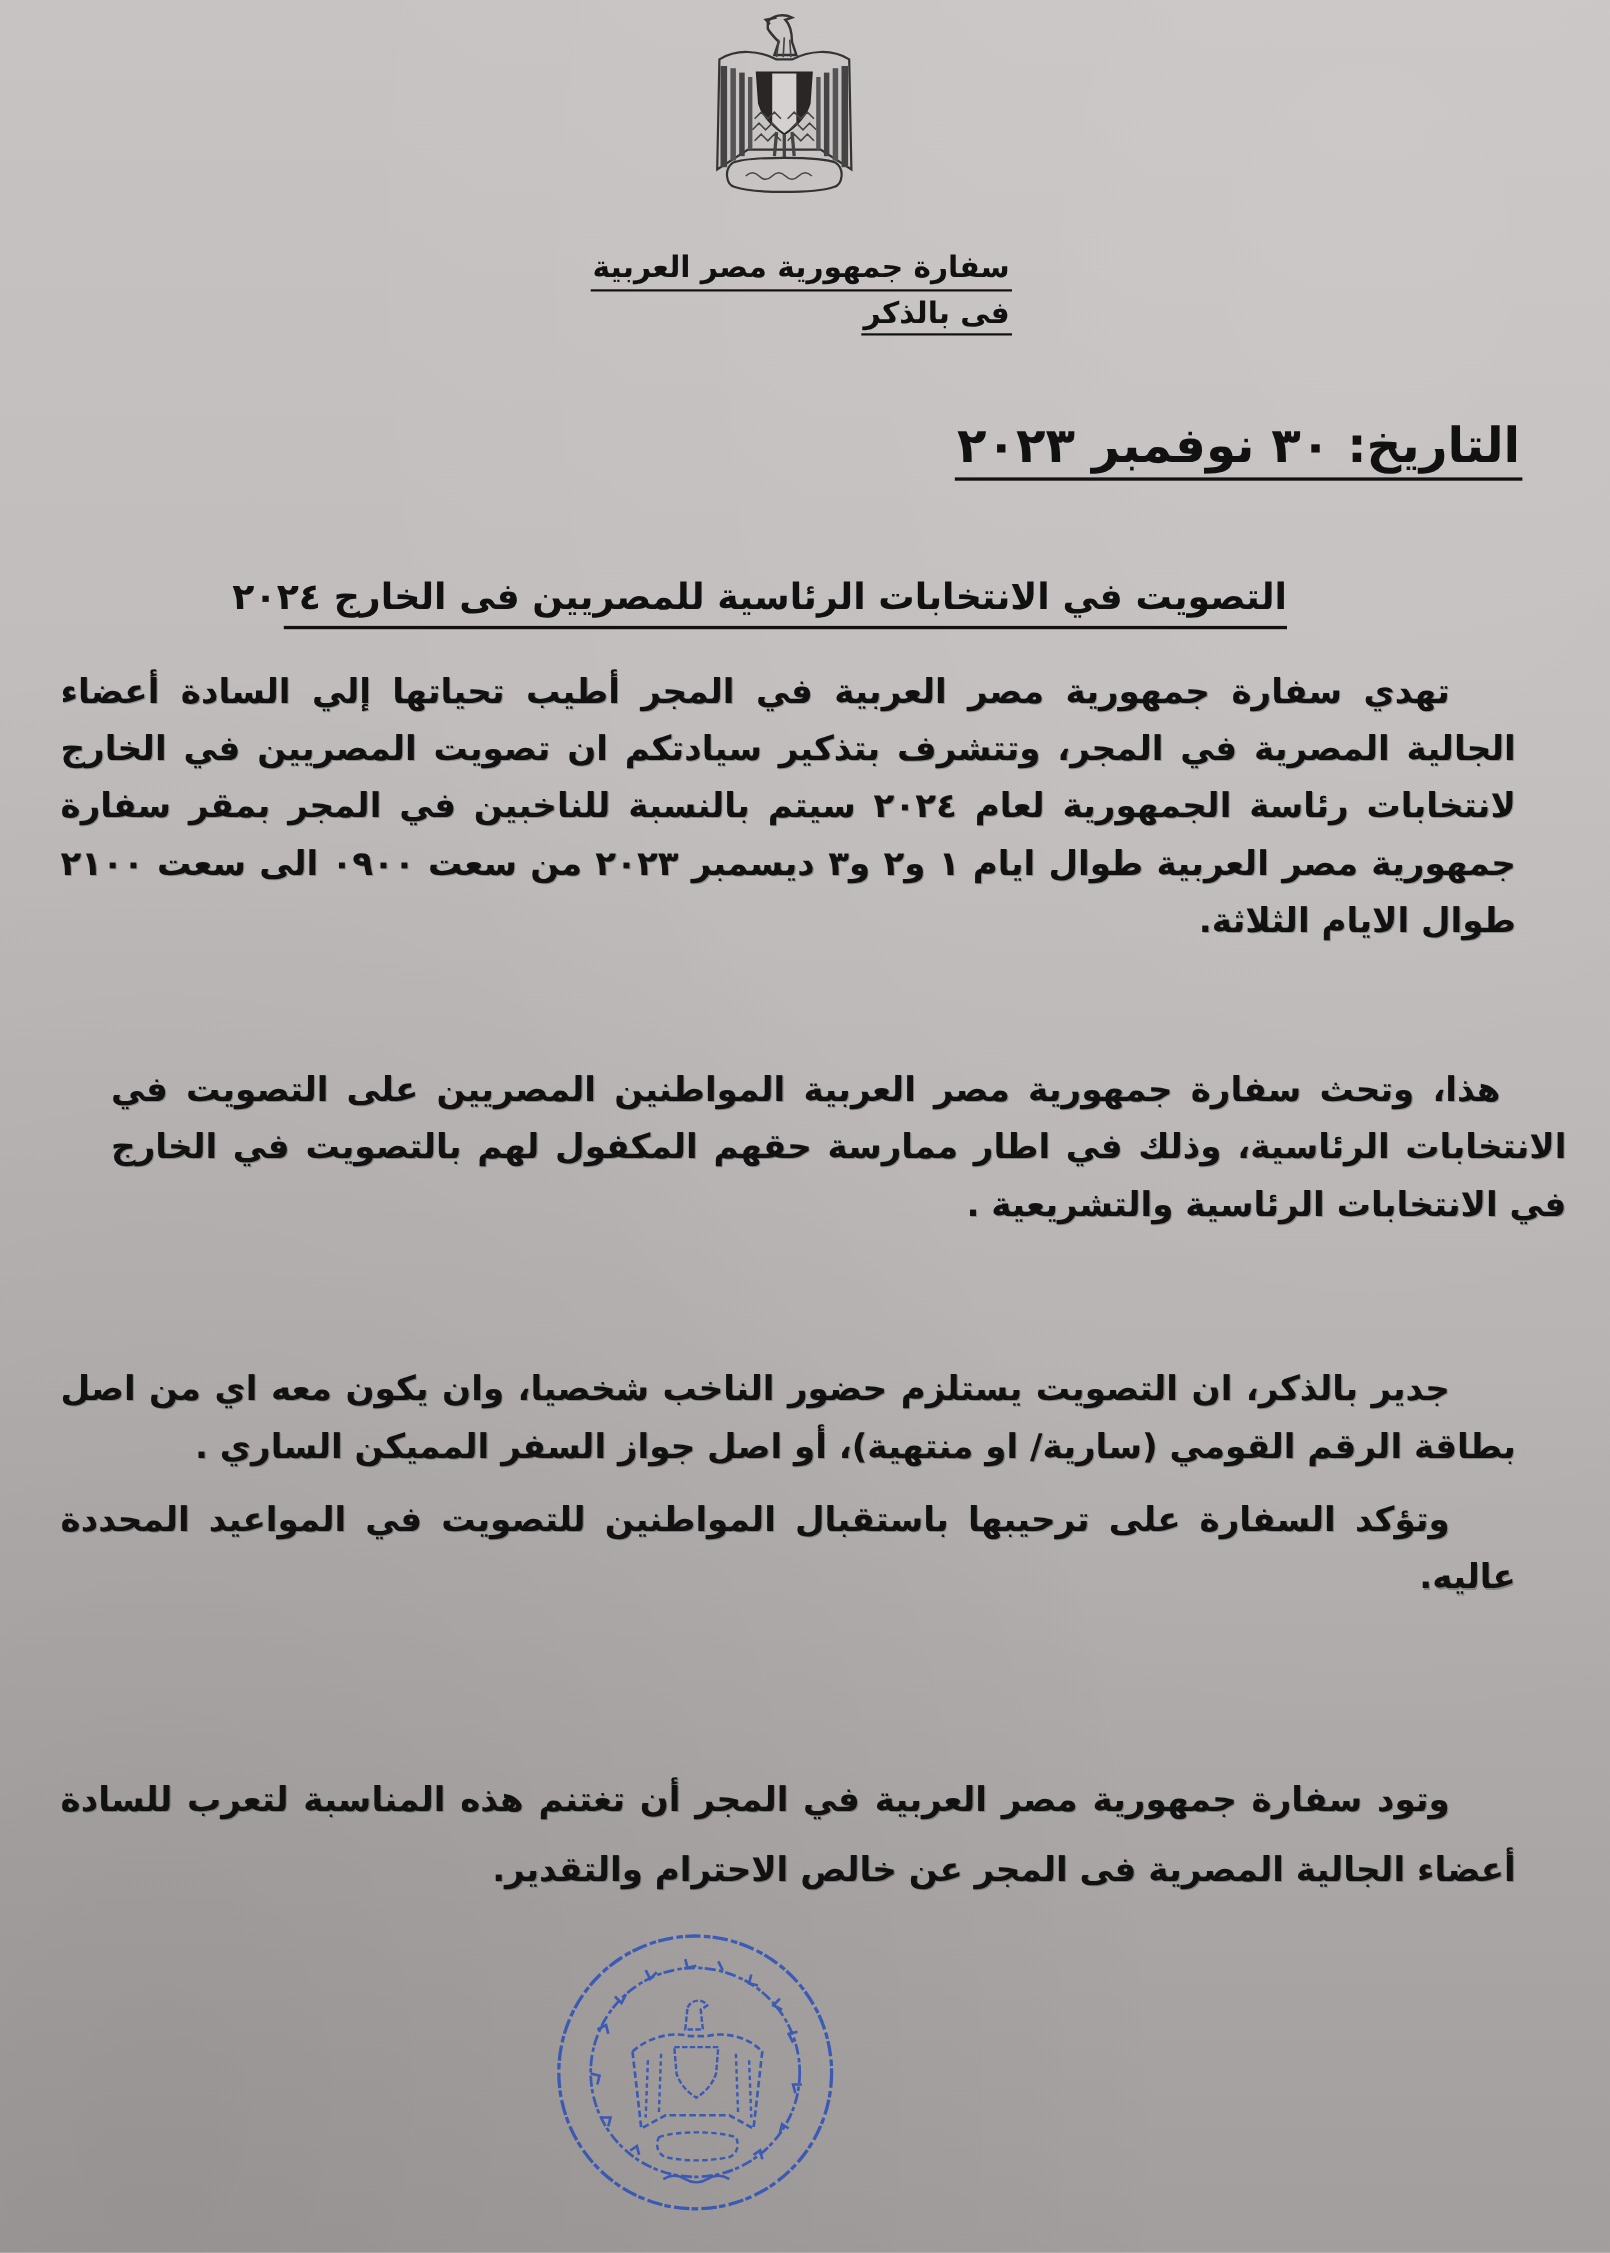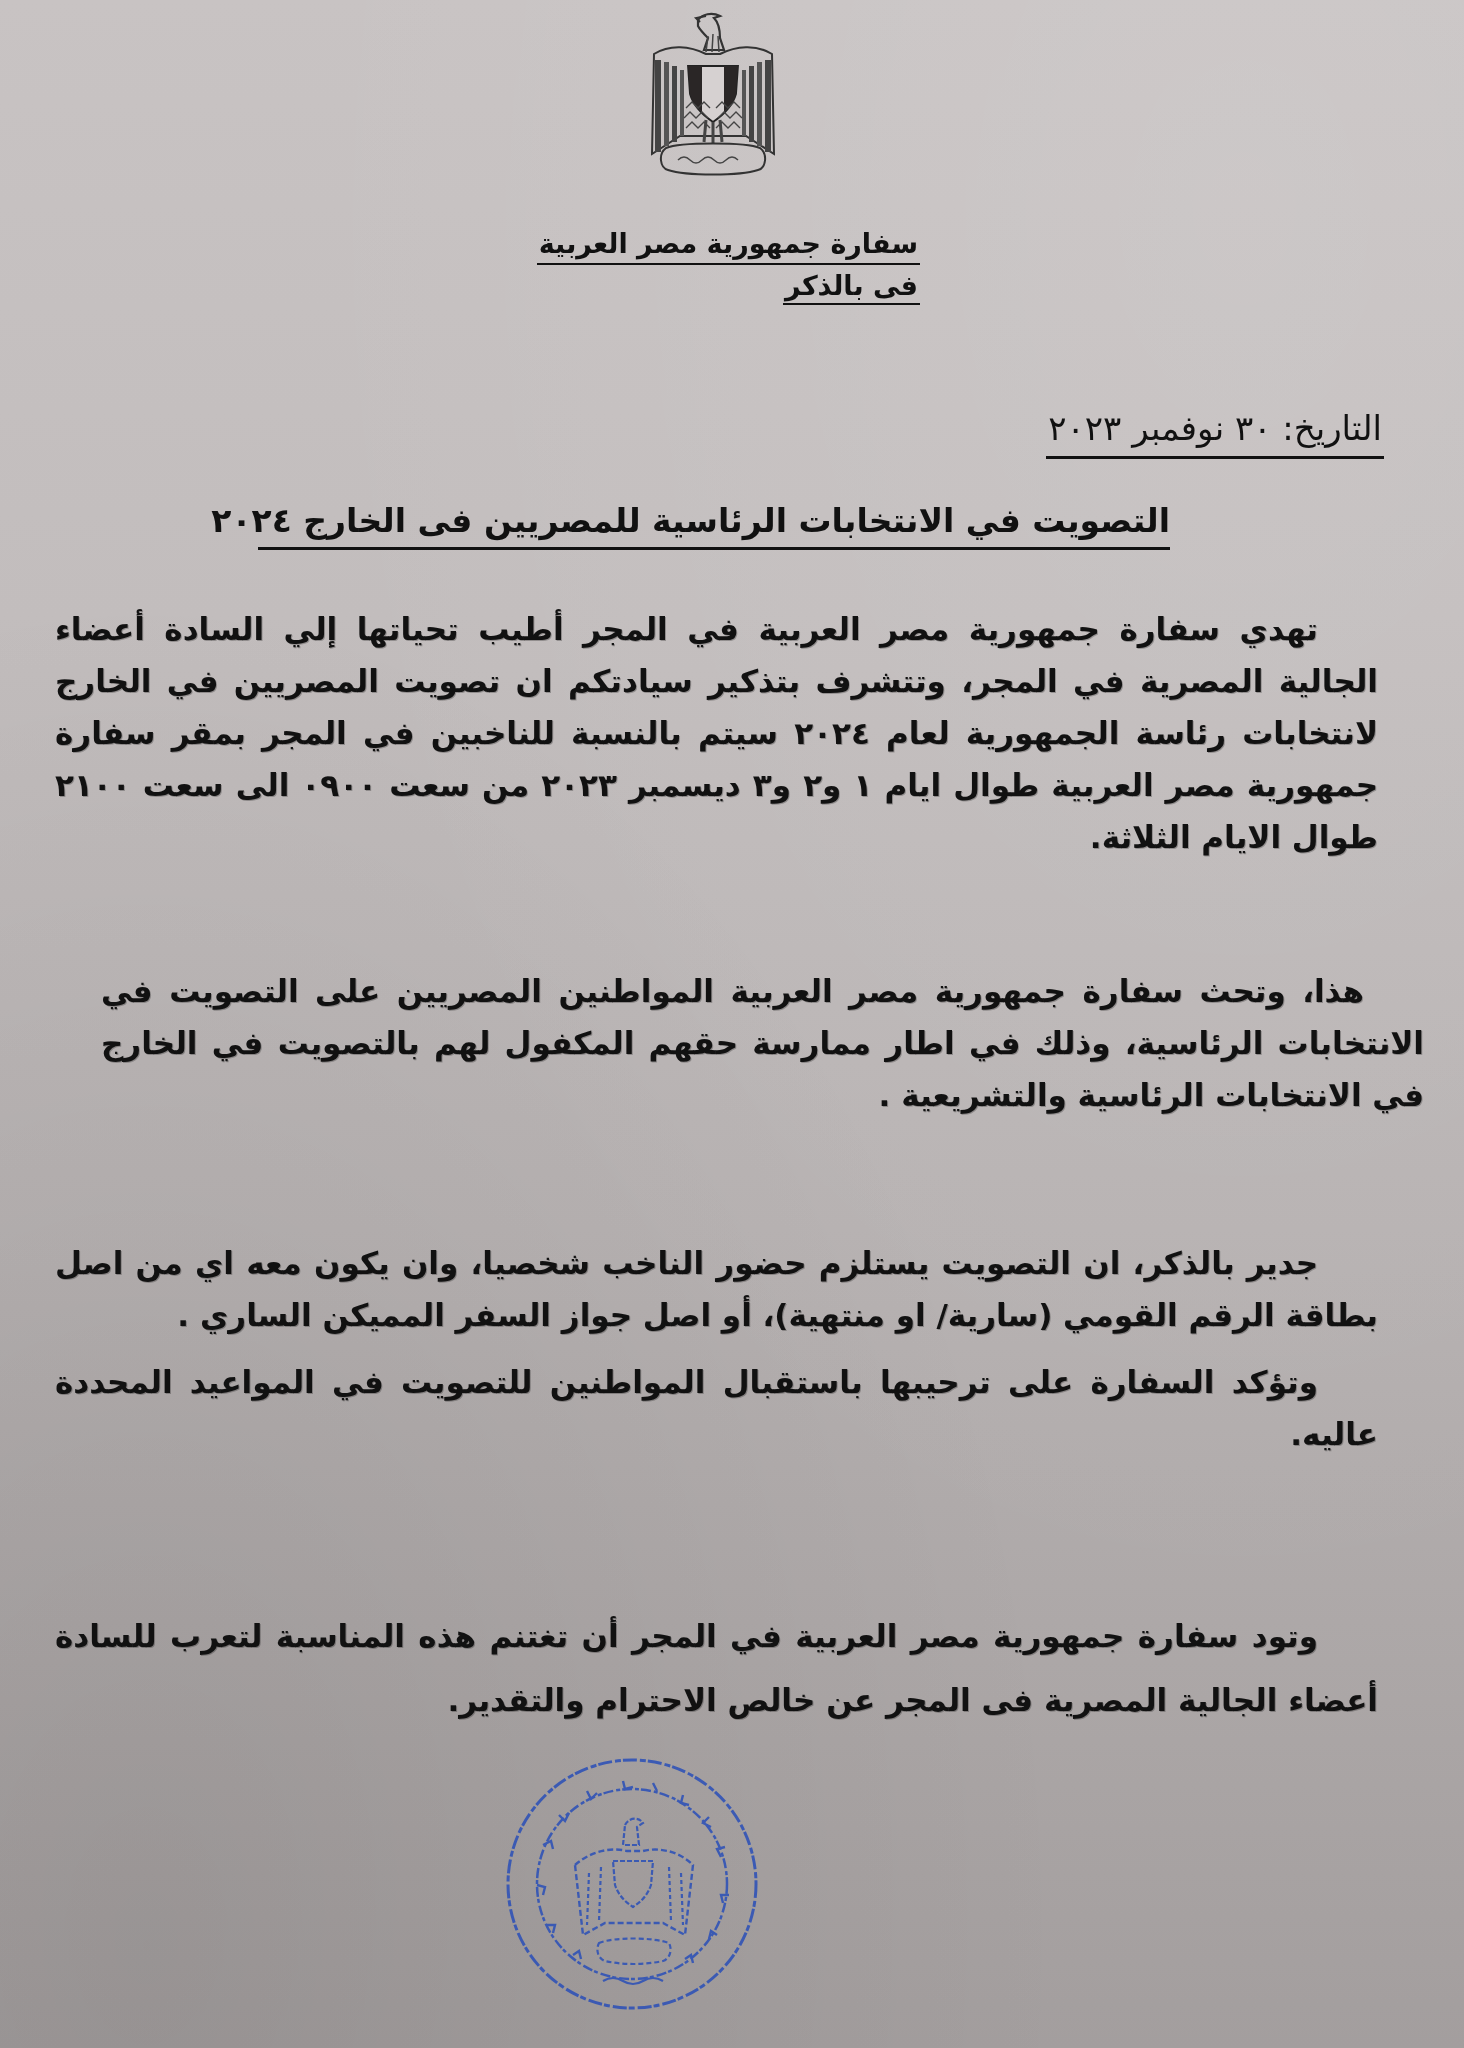--- a/index.html
+++ b/index.html
@@ -50,34 +50,34 @@
       display: inline-block;
       font-size: 27px;
       line-height: 34px;
       border-bottom: 2px solid #111;
       padding: 0 2px 0;
       margin-top: 4px;
     }
     .date-line {
       position: absolute;
       right: 80px;
-      top: 404px;
+      top: 382px;
       direction: rtl;
-      font-size: 34px;
-      font-weight: normal;
+      font-size: 44px;
+      font-weight: bold;
       line-height: 48px;
       border-bottom: 3px solid #111;
       padding: 0 2px 4px;
       white-space: nowrap;
     }
     .title {
       position: absolute;
       left: 258px;
       width: 912px;
-      top: 498px;
+      top: 520px;
       direction: rtl;
       text-align: left;
       font-size: 33px;
       font-weight: bold;
       line-height: 46px;
       border-bottom: 3px solid #111;
       padding-bottom: 3px;
       white-space: nowrap;
     }
     .body-block {

